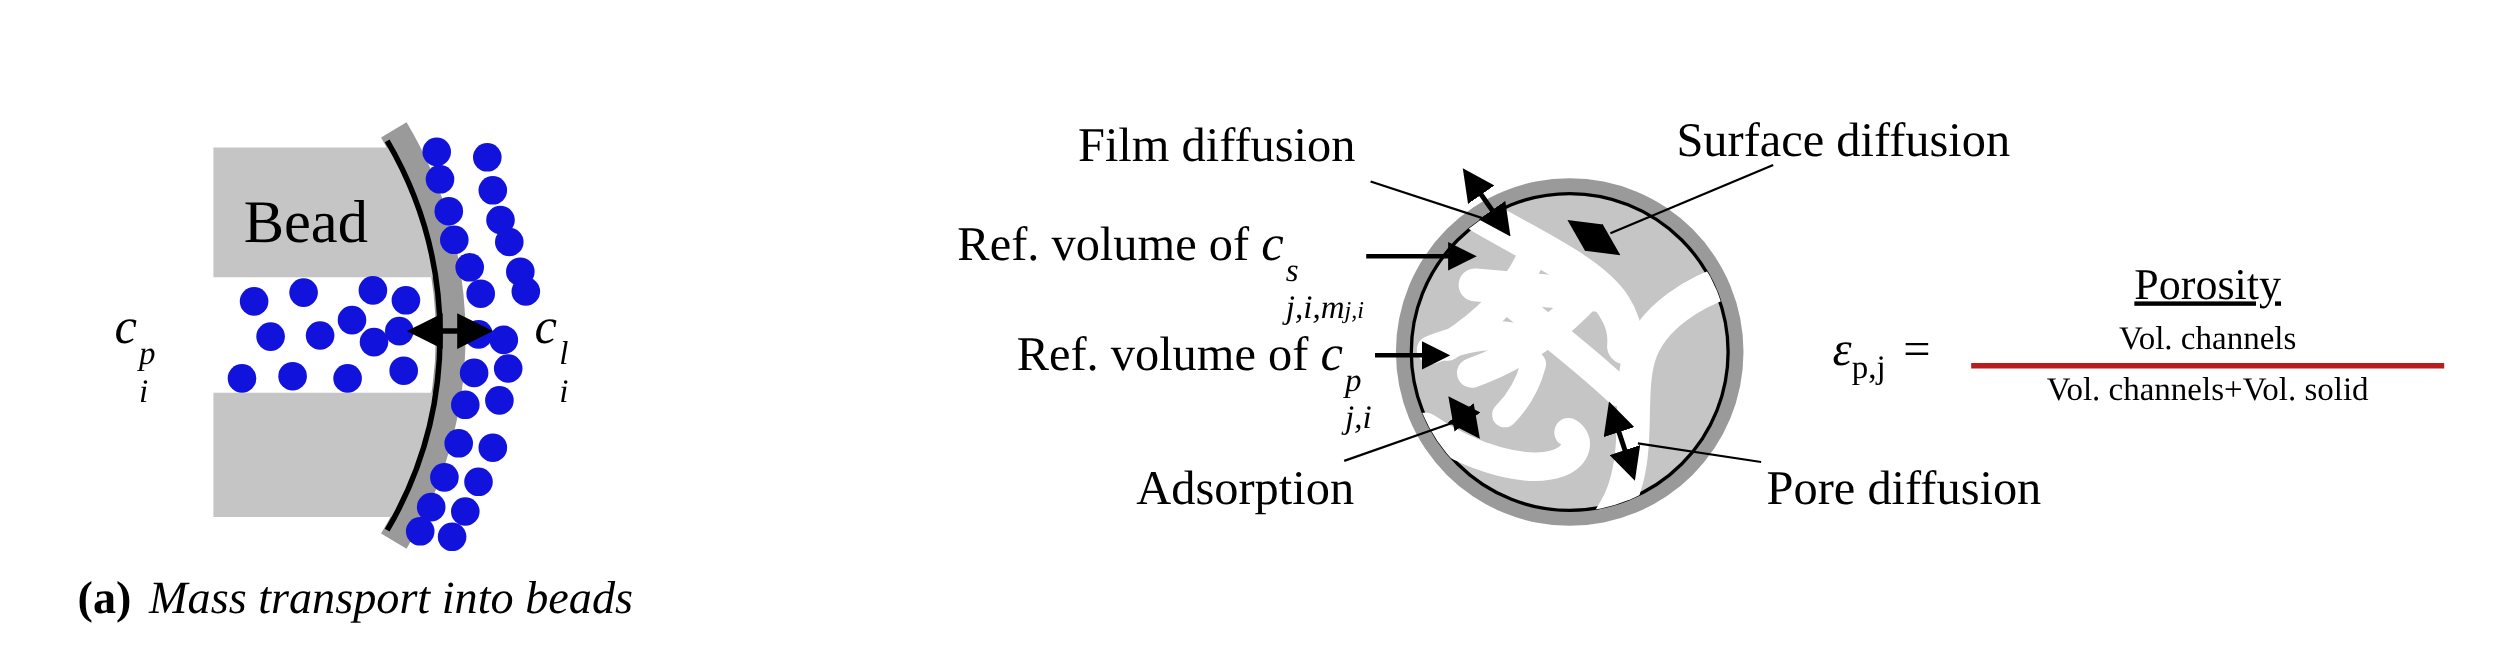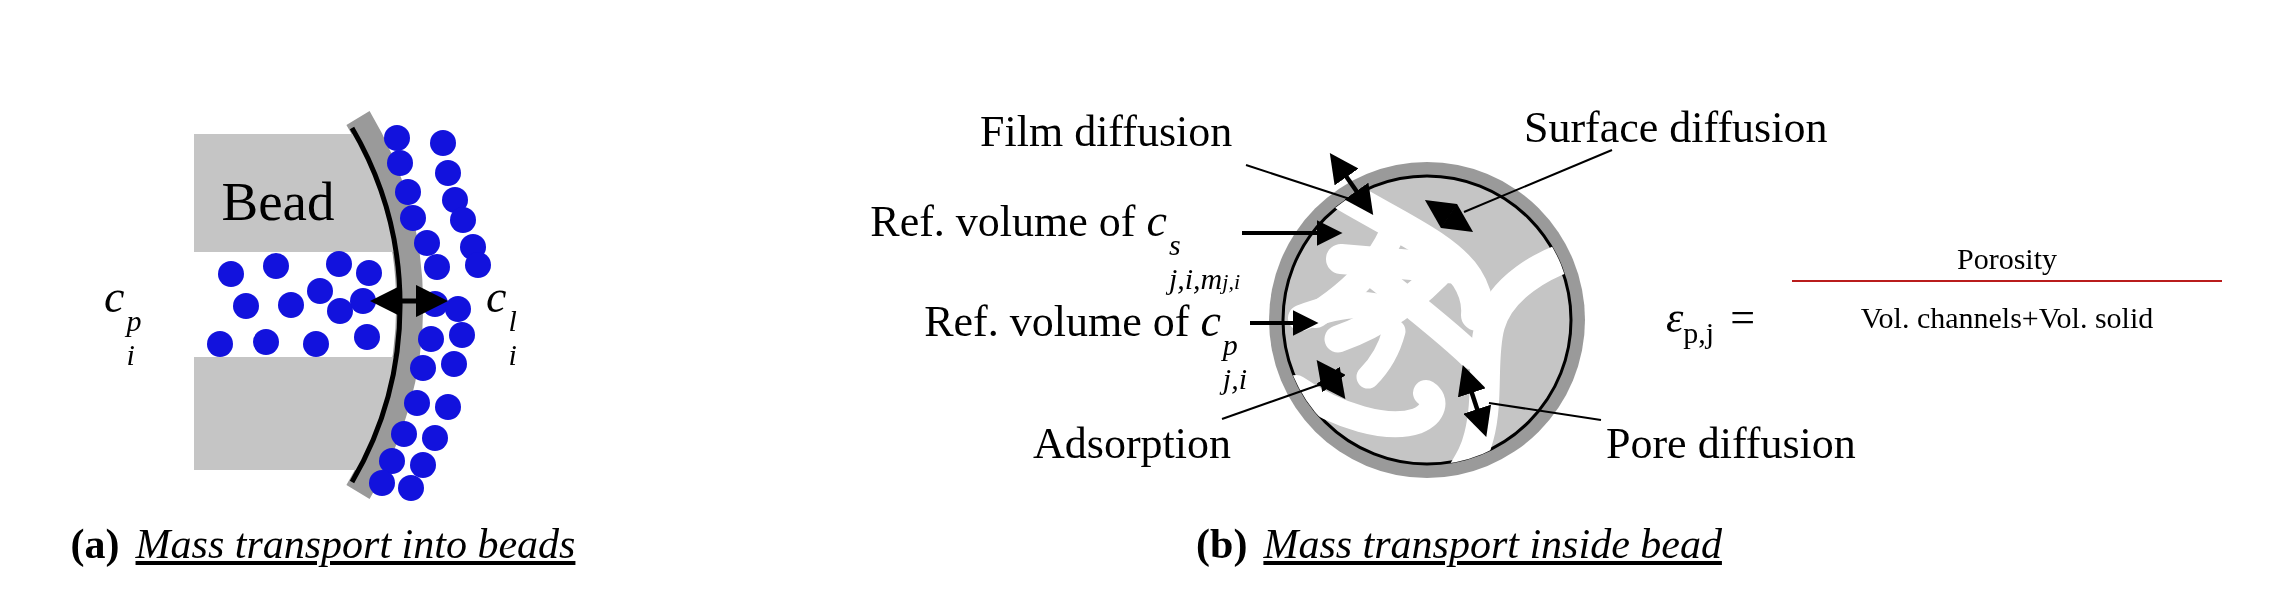--- a/index.html
+++ b/index.html
@@ -31,32 +31,32 @@
   .dots{fill:var(--molecule_blue,#1212dd);}
   .blackline{stroke:#000;fill:none;}
   .white-ch{stroke:#fff;fill:none;stroke-linecap:round;stroke-linejoin:round;}
   .darrow{stroke:#000;stroke-width:4.5;marker-start:url(#ah);marker-end:url(#ah);}
   .sarrow{stroke:#000;stroke-width:4;marker-end:url(#ah);}
   .xarrow{stroke:#000;stroke-width:5;marker-start:url(#ah);marker-end:url(#ah);}
   .leader{stroke:#000;stroke-width:2;}
   
   .caption{position:absolute;z-index:2;font-size:42px;text-align:center;white-space:nowrap;}
   .cap-tag{font-weight:bold;}
-  .cap-text{font-style:italic;margin-left:16px;text-decoration:underline;}
+  .cap-text{font-style:italic;margin-left:16px;}
   
   .bead-word{position:absolute;z-index:2;font-size:55px;width:160px;text-align:center;}
   
   .eps-part{position:absolute;z-index:2;font-size:44px;white-space:nowrap;}
   .eps{font-style:italic;}
   .eps-sub{font-size:30px;vertical-align:-0.38em;}
   .eq{margin-left:16px;}
   .frac{position:absolute;z-index:2;width:430px;text-align:center;}
-  .porosity{font-size:30px;line-height:42px;}
+  .porosity{font-size:40px;line-height:42px;text-decoration:underline;}
   .frac-num{font-size:30px;line-height:32px;padding:12px 0 6px 0;}
-  .frac-den{font-size:30px;line-height:32px;border-top:2px solid #b91c1c;padding-top:20px;}
+  .frac-den{font-size:30px;line-height:32px;border-top:5px solid #b91c1c;padding-top:4px;}
 </style>
 </head>
 <body>
 
 <div class="canvas">
 
   <svg class="fig" width="2274" height="590" viewBox="0 0 2274 590">
     <defs>
       <marker id="ah" viewBox="0 0 10 10" refX="7.5" refY="5" markerWidth="6.5" markerHeight="6.5" orient="auto-start-reverse">
         <path d="M0,0 L10,5 L0,10 Z" fill="#000"></path>
@@ -194,20 +194,18 @@
 
   <div class="lbl" style="left:1033px;top:420px;">Adsorption</div>
 
   <div class="lbl" style="left:1606px;top:420px;">Pore diffusion</div>
 
   <div class="eps-part" style="left:1666px;top:292px;">
     <span class="eps">ε</span><span class="eps-sub">p,j</span><span class="eq">=</span>
   </div>
   <div class="frac" style="left:1792px;top:238px;">
     <div class="porosity">Porosity</div>
+    <div class="frac-num">Vol. channels</div>
     <div class="frac-den">Vol. channels+Vol. solid</div>
   </div>
 
-  <div class="caption" style="left:1159px;top:520px;width:600px;">
-    <span class="cap-tag">(b)</span><span class="cap-text">Mass transport inside bead</span>
-  </div>
 
 </div>
 
 </body></html>

